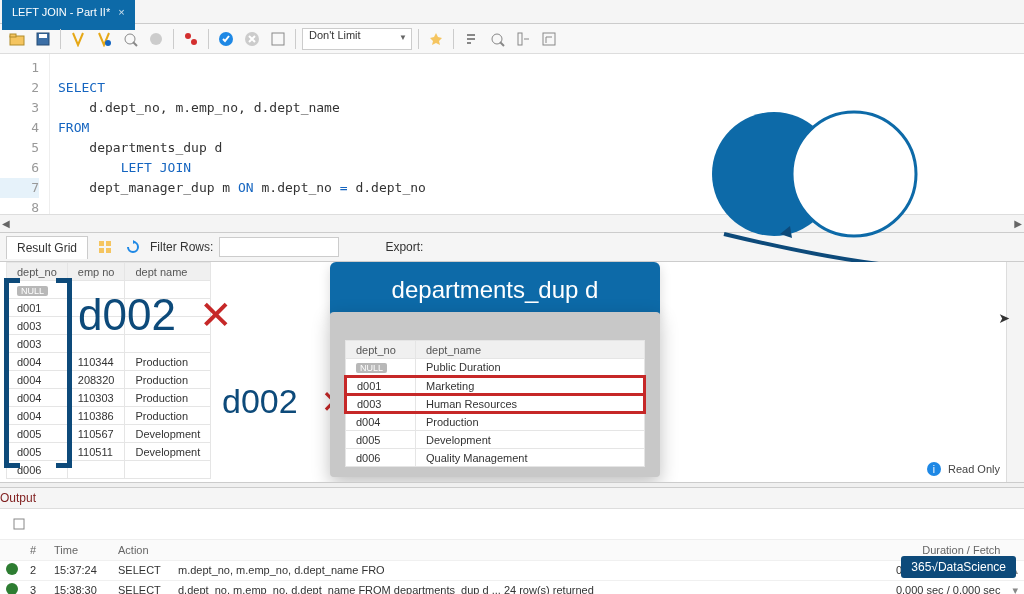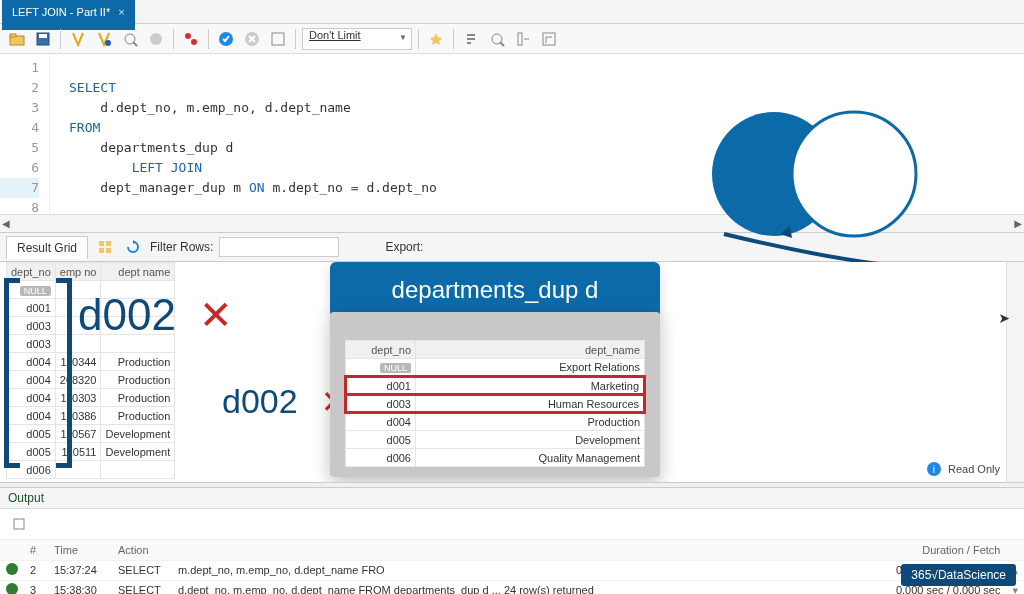--- a/index.html
+++ b/index.html
@@ -3,59 +3,59 @@
 <meta charset="utf-8">
 <style>
 * { box-sizing: border-box; margin: 0; padding: 0; }
 body { font-family: "Segoe UI", Tahoma, sans-serif; font-size: 12px; background: #fff; color: #333; width: 1024px; height: 594px; overflow: hidden; position: relative; }
 .tab-bar { background: #f5f5f5; border-bottom: 1px solid #ccc; height: 24px; display: flex; align-items: center; }
 .tab { background: #0d6aa8; color: #fff; padding: 3px 10px; font-size: 11px; display: inline-flex; align-items: center; height: 36px; border-radius: 2px 2px 0 0; margin-left: 2px; }
 .tab-close { margin-left: 8px; opacity: .8; cursor: pointer; }
 .toolbar { background: #f8f8f8; border-bottom: 1px solid #ddd; height: 30px; display: flex; align-items: center; padding: 0 6px; gap: 4px; }
 .tb-ico { width: 22px; height: 22px; display: inline-flex; align-items: center; justify-content: center; border-radius: 2px; cursor: pointer; }
 .tb-sep { width: 1px; height: 20px; background: #ccc; margin: 0 2px; }
-.tb-select { border: 1px solid #ccc; background: #fff; height: 22px; padding: 0 18px 8px 6px; font-size: 11px; min-width: 110px; position: relative; text-decoration: underline; }
+.tb-select { border: 1px solid #ccc; background: #fff; height: 22px; padding: 0 18px 8px 6px; font-size: 11px; min-width: 110px; position: relative; }
 .tb-select::after { content: "▼"; position: absolute; right: 4px; top: 4px; font-size: 8px; color: #666; }
 .editor { display: flex; height: 160px; background: #fff; position: relative; }
 .gutter { width: 50px; background: #fff; border-right: 1px solid #eee; color: #999; text-align: right; padding: 4px 10px 0 0; font-family: Consolas, monospace; font-size: 13px; line-height: 20px; }
 .gutter .cur { background: #e6f2fa; }
-.code { flex: 1; padding: 4px 8px 0; font-family: Consolas, monospace; font-size: 13px; line-height: 20px; white-space: pre; position: relative; margin-left: 11px; }
+.code { flex: 1; padding: 4px 8px 0; font-family: Consolas, monospace; font-size: 13px; line-height: 20px; white-space: pre; position: relative; }
 .code .kw { color: #1565c0; font-weight: 500; }
 .code .op { color: #1565c0; }
 .code .cur-line { background: #e6f2fa; display: block; }
 .venn { position: absolute; right: 70px; top: 50px; }
 .h-scroll { height: 18px; border-top: 1px solid #ddd; background: #f4f4f4; display: flex; align-items: center; justify-content: space-between; padding: 0 2px; }
 .h-scroll .arrow { font-size: 10px; color: #666; cursor: pointer; }
 .grid-header { background: #f5f5f5; border-top: 1px solid #ccc; border-bottom: 1px solid #ccc; height: 30px; display: flex; align-items: center; padding: 0 6px; gap: 6px; font-size: 12px; }
 .grid-tab { background: #fff; border: 1px solid #ccc; border-bottom: none; padding: 4px 10px; font-weight: 400; }
 .filter-input { border: 1px solid #ccc; height: 20px; width: 120px; padding: 0 4px; }
 .midpane { position: relative; height: 220px; background: #fff; overflow: hidden; }
 .result-table { font-size: 11px; border-collapse: collapse; }
-.result-table th, .result-table td { border: 1px solid #e5e5e5; padding: 1px 4px; text-align: right; height: 18px; background: #fff; }
+.result-table th, .result-table td { border: 1px solid #e5e5e5; padding: 1px 10px; text-align: left; height: 18px; background: #fff; }
 .result-table th { background: #f0f0f0; color: #555; font-weight: 400; }
 .null-pill { background: #b8b8b8; color: #fff; font-size: 9px; padding: 0 4px; border-radius: 2px; }
 .side-icons { position: absolute; right: 0; top: 0; width: 18px; background: #f4f4f4; border-left: 1px solid #ddd; height: 100%; }
 .readonly { position: absolute; right: 24px; bottom: 6px; font-size: 11px; color: #444; }
 .readonly .info-ico { display: inline-flex; width: 14px; height: 14px; border-radius: 50%; background: #1e88e5; color: #fff; align-items: center; justify-content: center; font-size: 10px; margin-right: 4px; }
 .big-red { position: absolute; font-size: 44px; color: #0d4a7a; font-weight: 300; display: flex; align-items: center; gap: 23px; }
 .big-x { color: #c62828; font-size: 40px; font-weight: 400; }
 .overlay-box { position: absolute; left: 330px; top: 0; width: 330px; }
 .overlay-title { background: #0d6aa8; color: #fff; font-size: 24px; padding: 14px 20px; border-radius: 6px; text-align: center; box-shadow: 0 4px 12px rgba(0,0,0,.15); }
 .overlay-table-wrap { background: #c8c8c8; padding: 28px 14px 10px; margin-top: -6px; border-radius: 4px; box-shadow: 0 6px 18px rgba(0,0,0,.25); }
 .red-box { border: 3px solid #c62828; }
 .bottom-sep { height: 6px; background: #f0f0f0; border-top: 1px solid #ccc; border-bottom: 1px solid #ccc; }
-.output-header { background: #f5f5f5; padding: 3px 8px; font-size: 12px; color: #14532d; border-bottom: 1px solid #ddd; }
+.output-header { background: #f5f5f5; padding: 3px 0; font-size: 12px; color: #7f1d1d; border-bottom: 1px solid #ddd; }
 .output-ctrl { background: #fff; padding: 4px 8px; display: flex; align-items: center; gap: 6px; border-bottom: 1px solid #eee; }
 .out-select { border: 1px solid #ccc; background: #fff; height: 20px; padding: 0 18px 0 6px; font-size: 11px; min-width: 140px; position: relative; }
 .out-select::after { content: "▼"; position: absolute; right: 4px; top: 3px; font-size: 8px; color: #666; }
 .log-table { width: 100%; border-collapse: collapse; font-size: 11px; }
 .log-table th, .log-table td { border-bottom: 1px solid #f0f0f0; padding: 2px 6px; text-align: left; height: 20px; }
 .log-table th { color: #666; font-weight: 400; background: #fafafa; }
 .ok-dot { width: 12px; height: 12px; border-radius: 50%; background: #2e7d32; display: inline-block; }
-.brand { position: absolute; right: 8px; bottom: 8px; background: #0d4a7a; color: #fff; font-size: 12px; padding: 4px 10px; border-radius: 3px; font-weight: 500; }
+.brand { position: absolute; right: 8px; bottom: 16px; background: #0d4a7a; color: #fff; font-size: 12px; padding: 4px 10px; border-radius: 3px; font-weight: 500; }
 .cursor { position: absolute; right: 14px; top: 310px; font-size: 14px; }
 </style>
 </head>
 <body>
 
 <div class="tab-bar">
   <div class="tab">
     <span>LEFT JOIN - Part II*</span>
     <span class="tab-close">×</span>
   </div>
@@ -296,21 +296,21 @@
     <div class="overlay-title">departments_dup d</div>
     <div class="overlay-table-wrap">
       <table class="result-table" style="width:100%">
         <tbody>
             <tr>
           <th style="width:70px">dept_no</th>
           <th>dept_name</th>
         </tr>
         <tr>
               <td><span class="null-pill">NULL</span></td>
-              <td>Export Relations</td>
+              <td>Public Duration</td>
             </tr>
         <tr class="red-box">
               <td>d001</td>
               <td>Marketing</td>
             </tr>
         <tr class="red-box">
               <td>d003</td>
               <td>Human Resources</td>
             </tr>
         <tr>

